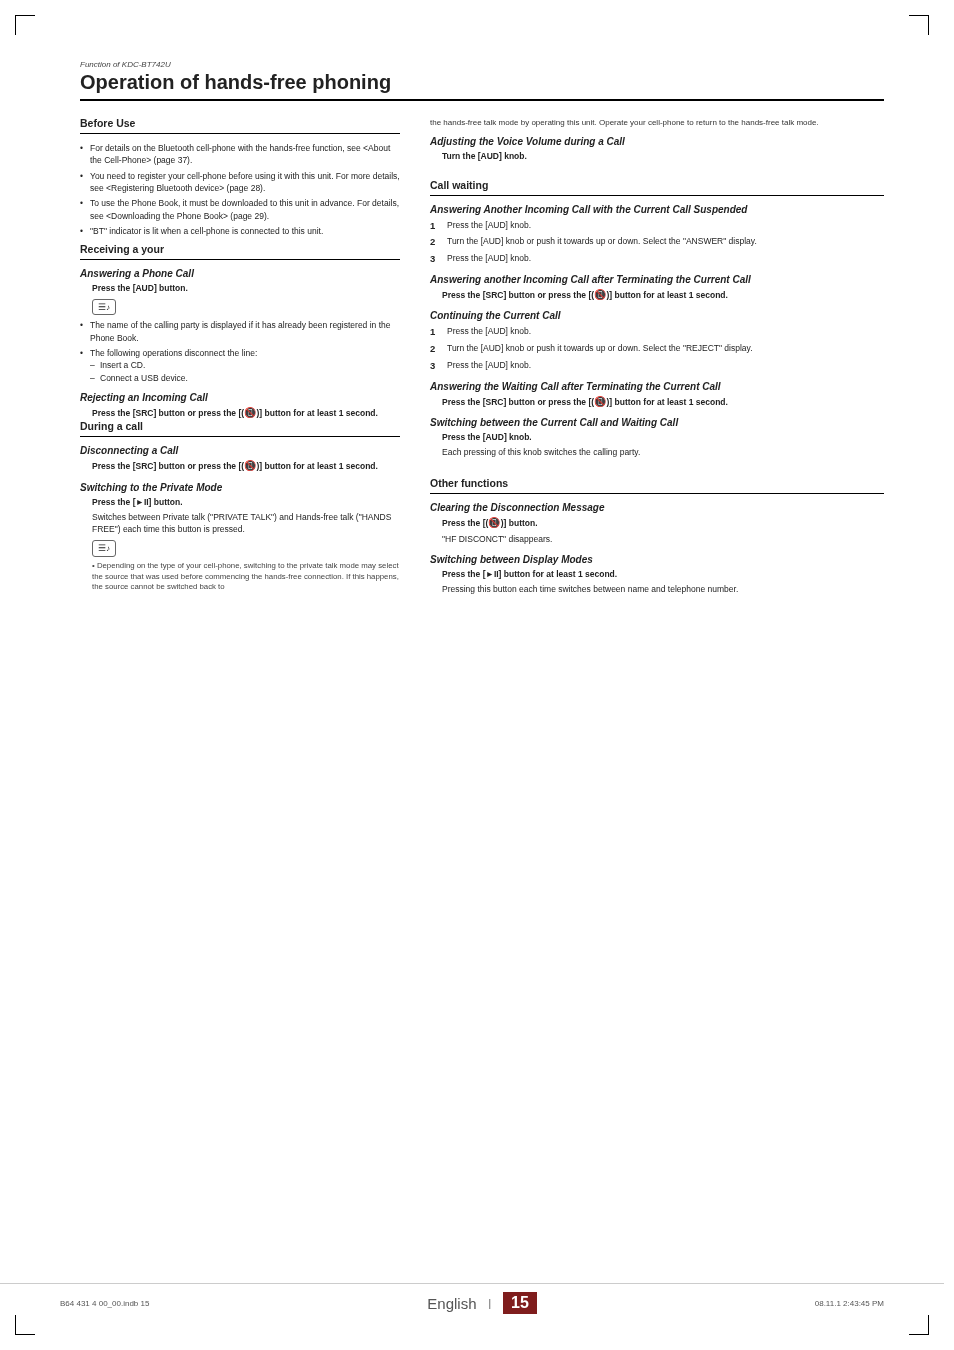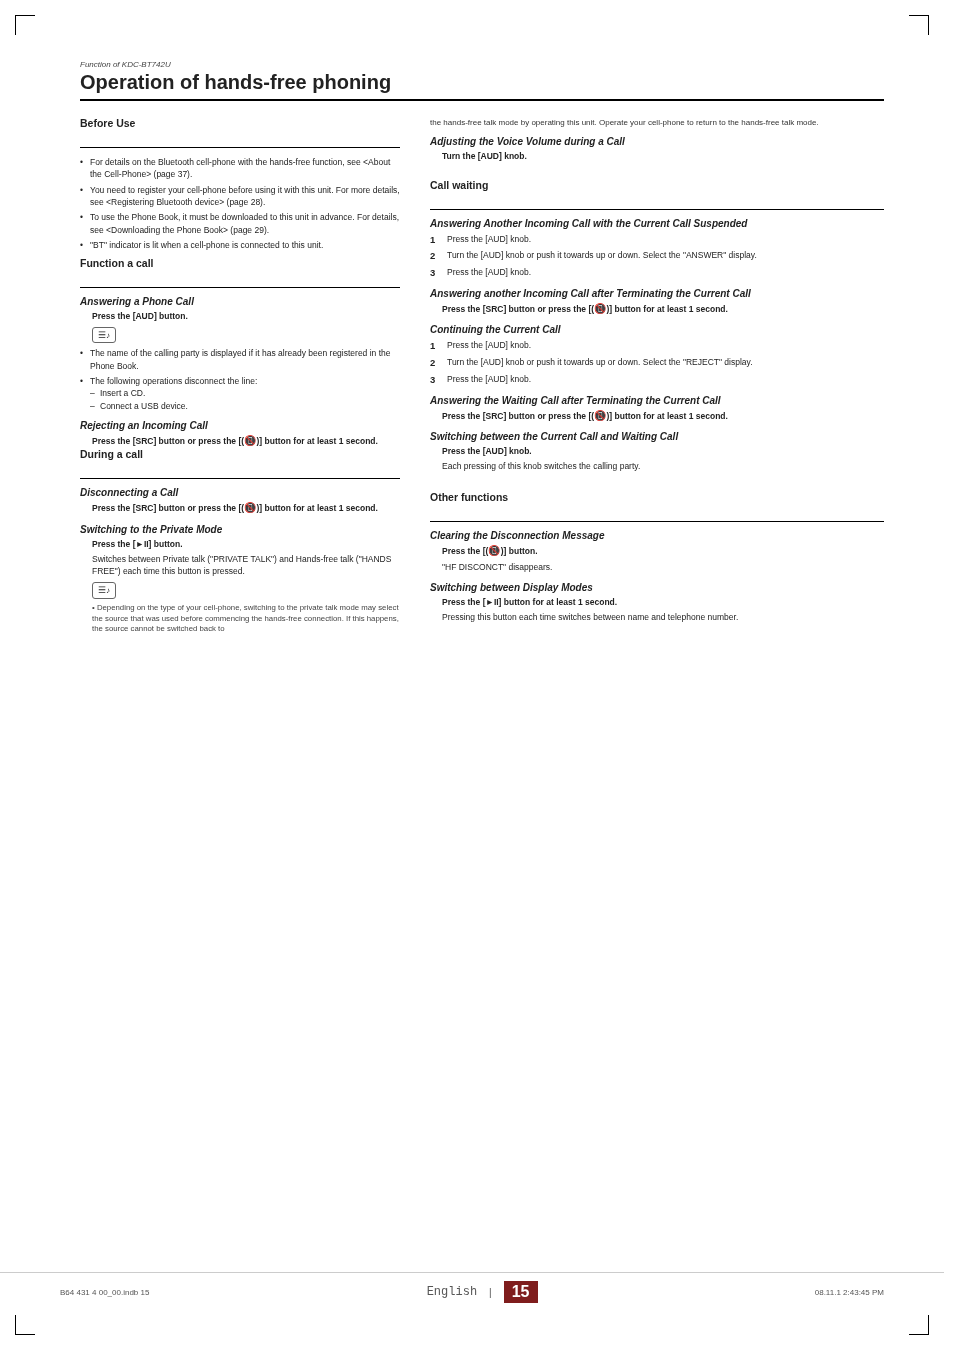--- a/index.html
+++ b/index.html
@@ -42,21 +42,21 @@
       max-width: 320px;
     }
     .col-right {
       flex: 1;
     }
     
     .section-title {
       font-size: 10.5px;
       font-weight: bold;
       border-bottom: 1.5px solid #000;
-      padding-bottom: 18px;
+      padding-bottom: 4px;
       margin-bottom: 8px;
       margin-top: 18px;
     }
     .section-title:first-child {
       margin-top: 0;
     }
     
     .sub-title {
       font-size: 10px;
       font-weight: bold;
@@ -116,47 +116,46 @@
     b { font-weight: bold; }
     
     .indented {
       padding-left: 12px;
       font-size: 8.5px;
       line-height: 1.45;
     }
     
     .page-footer {
       position: absolute;
-      bottom: 40px;
+      bottom: 20px;
       left: 0;
       right: 0;
       display: flex;
       justify-content: space-between;
       align-items: center;
-      padding: 7px 60px;
+      padding: 16px 60px;
       font-size: 8px;
       color: #555;
       border-top: 1px solid #ccc;
       padding-top: 8px;
     }
     .page-number {
       display: flex;
       align-items: center;
       gap: 8px;
     }
     .page-num-box {
       background: #7f1d1d;
       color: #fff;
       font-size: 16px;
       font-weight: bold;
       padding: 2px 8px;
     }
     .lang-label {
-      font-size: 12px;
-      font-family: Liberation Mono, monospace;
+      font-size: 15px;
     }
     
     .small-note {
       font-size: 7.8px;
       color: #444;
       line-height: 1.4;
     }
     
     .continuation-note {
       font-size: 8px;
@@ -203,21 +202,21 @@
         <div class="section-title">Before Use</div>
         <ul class="bullet-list">
           <li>For details on the Bluetooth cell-phone with the hands-free function, see &lt;About the Cell-Phone&gt; (page 37).</li>
           <li>You need to register your cell-phone before using it with this unit. For more details, see &lt;Registering Bluetooth device&gt; (page 28).</li>
           <li>To use the Phone Book, it must be downloaded to this unit in advance. For details, see &lt;Downloading the Phone Book&gt; (page 29).</li>
           <li>"BT" indicator is lit when a cell-phone is connected to this unit.</li>
         </ul>
       </div>
 
       <div>
-        <div class="section-title">Function a call</div>
+        <div class="section-title">Receiving a your</div>
 
         <div class="sub-title">Answering a Phone Call</div>
         <div class="indented">
           <b>Press the [AUD] button.</b>
         </div>
         <div style="margin: 4px 0 4px 12px;">
           <div style="display:inline-block; border:1.5px solid #666; border-radius:3px; padding:2px 5px; font-size:9px; line-height:1.2;">
             <span style="font-size:9px;">☰</span><span style="font-size:8px;">♪</span>
           </div>
         </div>

